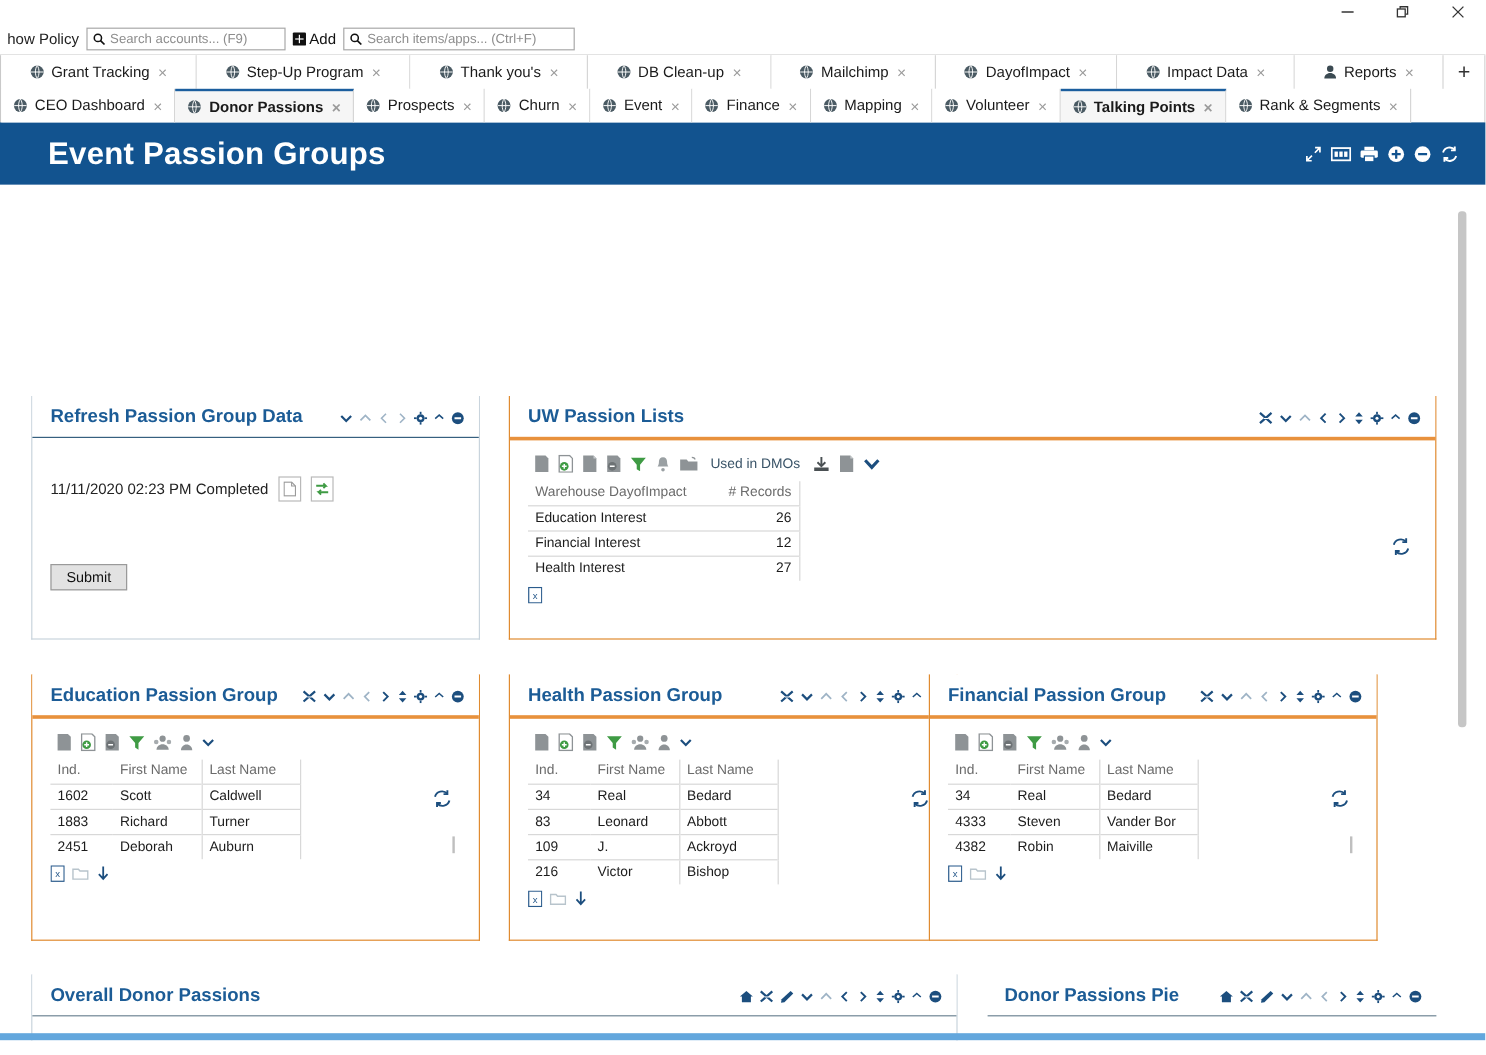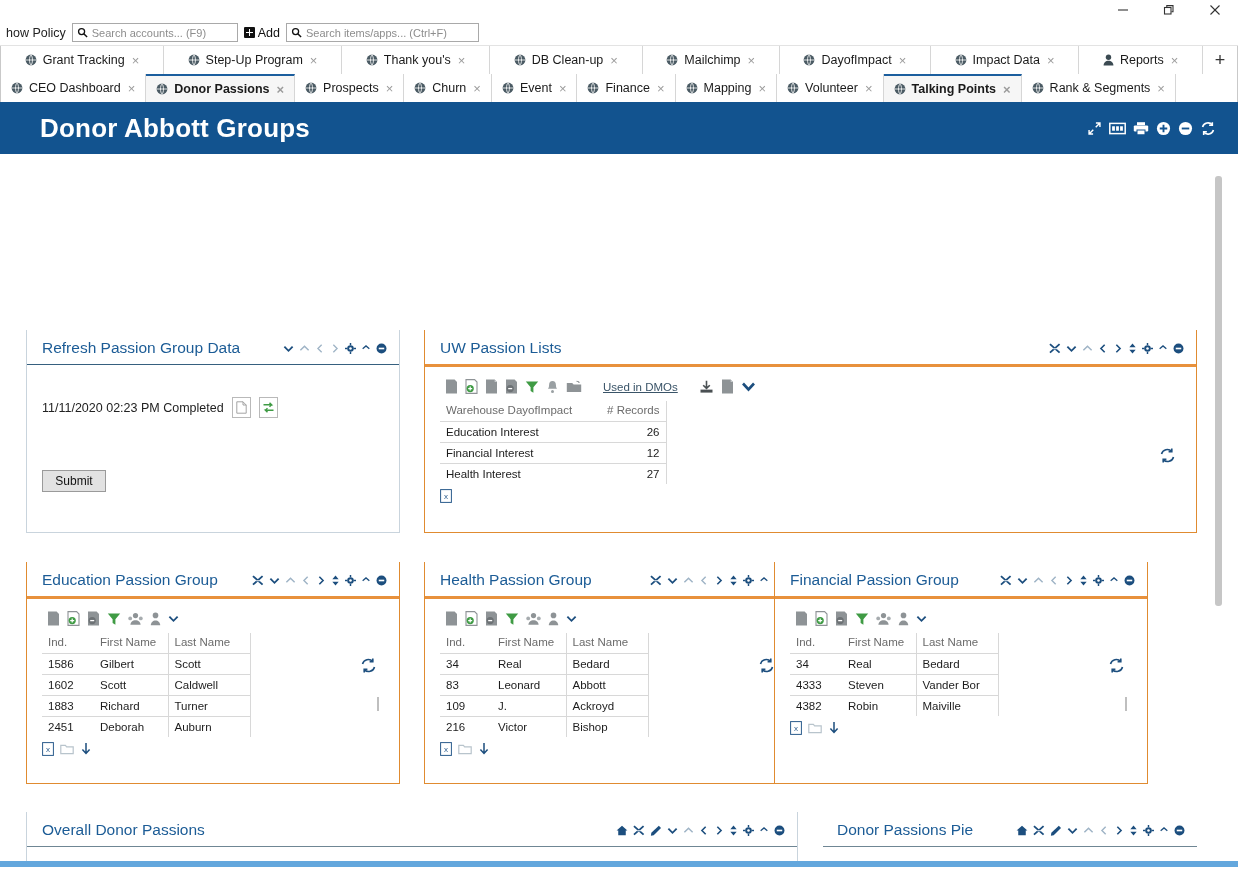--- a/index.html
+++ b/index.html
@@ -141,21 +141,21 @@
   }
   .panel-head {
     display: flex;
     align-items: center;
     justify-content: space-between;
     padding: 9px 12px 7px 15px;
     background: #fff;
   }
   .panel-title {
     color: #1c5c96;
-    font-weight: normal;
+    font-weight: bold;
     font-size: 15.5px;
   }
   .panel-accent { height: 3px; background: #e8913c; }
   .panel-accent.grey { height: 1px; background: #6f8694; }
   .panel-body { padding: 10px 12px 8px 15px; position: relative; }
 
   .hdr-icons { display: flex; align-items: center; gap: 5px; color: #1c4e7e; }
   .hdr-icons svg { display: block; }
   .hdr-icons .dim { color: #9fb4c6; }
 
@@ -182,22 +182,21 @@
   }
 
   
   .grid-toolbar {
     display: flex; align-items: center; gap: 7px;
     padding: 2px 0 7px 5px;
   }
   .grid-toolbar svg { display: block; }
   .dmo-link {
     font-size: 11.5px; color: #3a5468;
-    text-decoration: underline;
-    margin: 0 14px;
+    margin: 0 3px;
   }
 
   
   table.dt {
     border-collapse: collapse;
     font-size: 11.5px;
   }
   table.dt th {
     font-weight: normal;
     color: #6b6b6b;
@@ -433,21 +432,21 @@
           <circle cx="6" cy="6" r="5.4" fill="#4a5a63"></circle>
           <path d="M6 0.6c-2 2.5-2 8.3 0 10.8M6 0.6c2 2.5 2 8.3 0 10.8M0.8 6h10.4" stroke="#fff" stroke-width="0.8" fill="none"></path>
         </svg>
         <span>Rank &amp; Segments</span>
         <span class="tx">×</span>
       </div>
     </div>
 </div>
 
 <div id="pageheader">
-  <div id="page-title">Donor Abbott Groups</div>
+  <div id="page-title">Event Passion Groups</div>
   <div id="header-icons">
     <span>
       <svg width="15" height="15" viewBox="0 0 16 16">
         <path d="M9.5 2.2h4.3v4.3M13.8 2.2 9.3 6.7M6.5 13.8H2.2V9.5M2.2 13.8 6.7 9.3" fill="none" stroke="#fff" stroke-width="1.5"></path>
       </svg>
     </span>
     <span>
       <svg width="17" height="13" viewBox="0 0 18 14">
         <rect x="0.7" y="1.5" width="16.6" height="11" fill="none" stroke="#fff" stroke-width="1.6"></rect>
         <rect x="3.2" y="4.6" width="3" height="4.8" fill="#fff"></rect>
@@ -800,25 +799,20 @@
         <table class="dt">
           <thead>
             <tr>
               <th style="width: 52px;">Ind.</th>
               <th style="width: 74px;">First Name</th>
               <th style="width: 82px;">Last Name</th>
             </tr>
           </thead>
           <tbody>
             <tr>
-              <td>1586</td>
-              <td>Gilbert</td>
-              <td>Scott</td>
-            </tr>
-            <tr>
               <td>1602</td>
               <td>Scott</td>
               <td>Caldwell</td>
             </tr>
             <tr>
               <td>1883</td>
               <td>Richard</td>
               <td>Turner</td>
             </tr>
             <tr>

